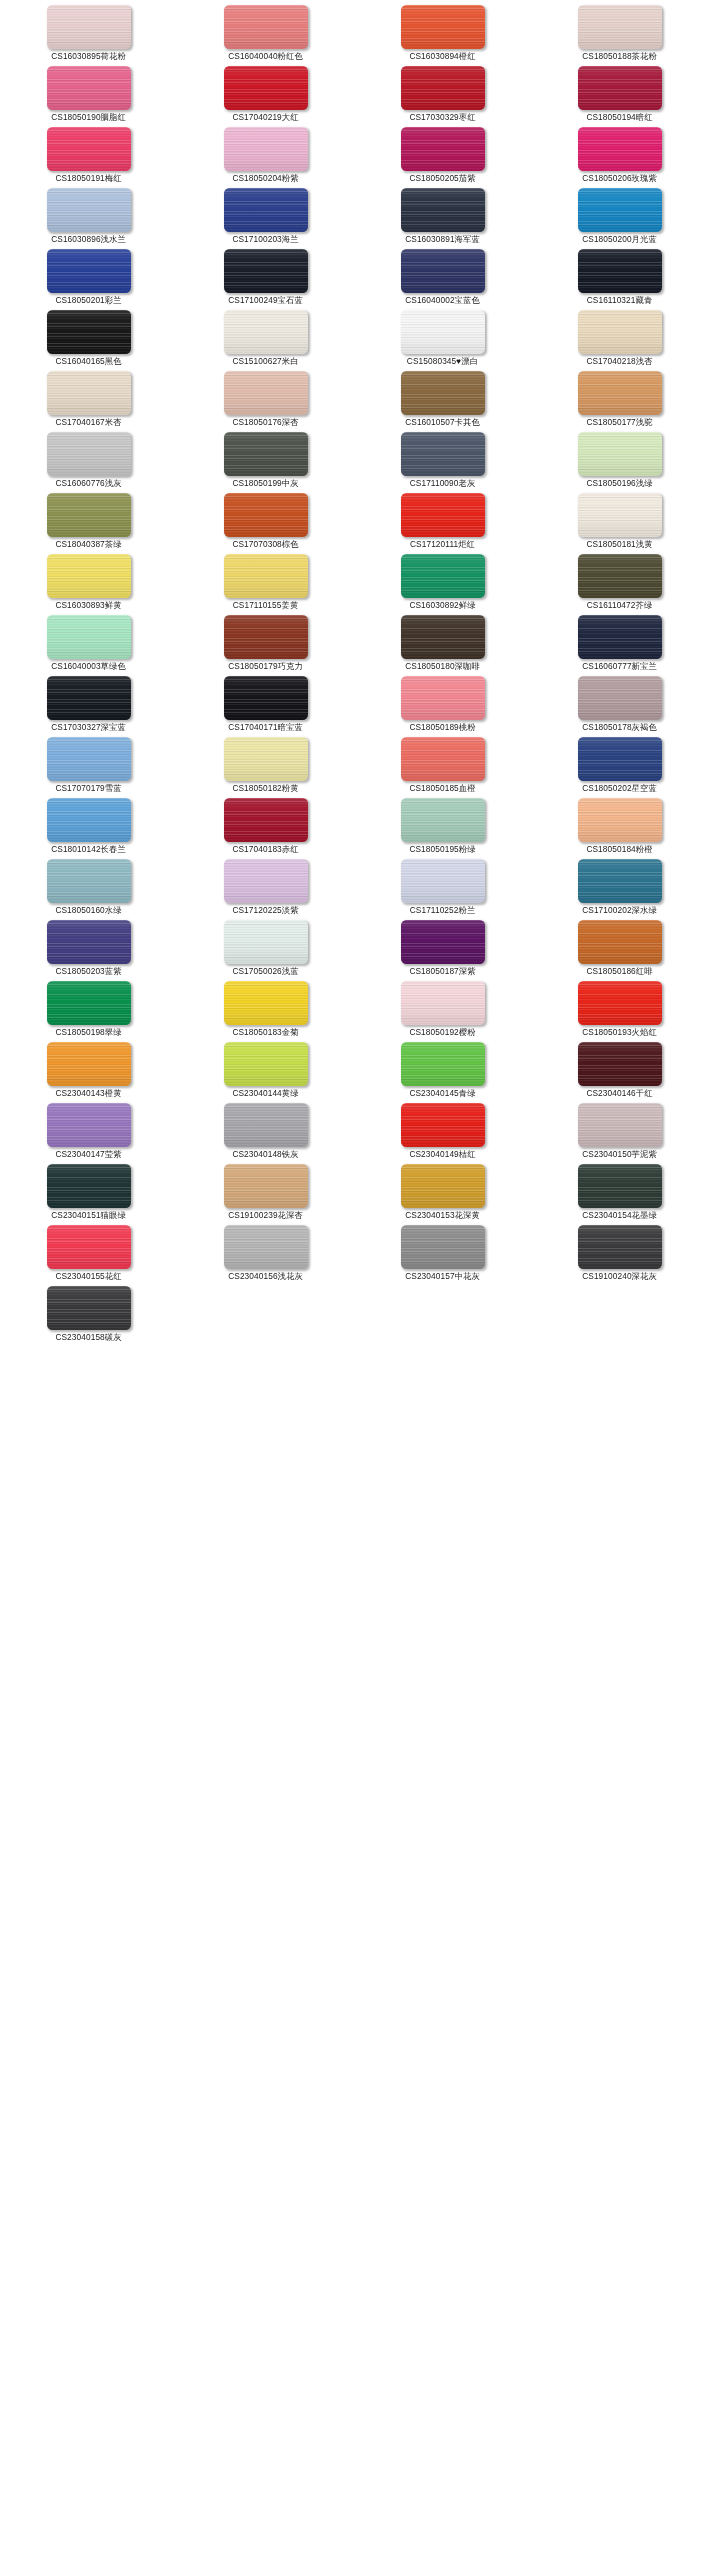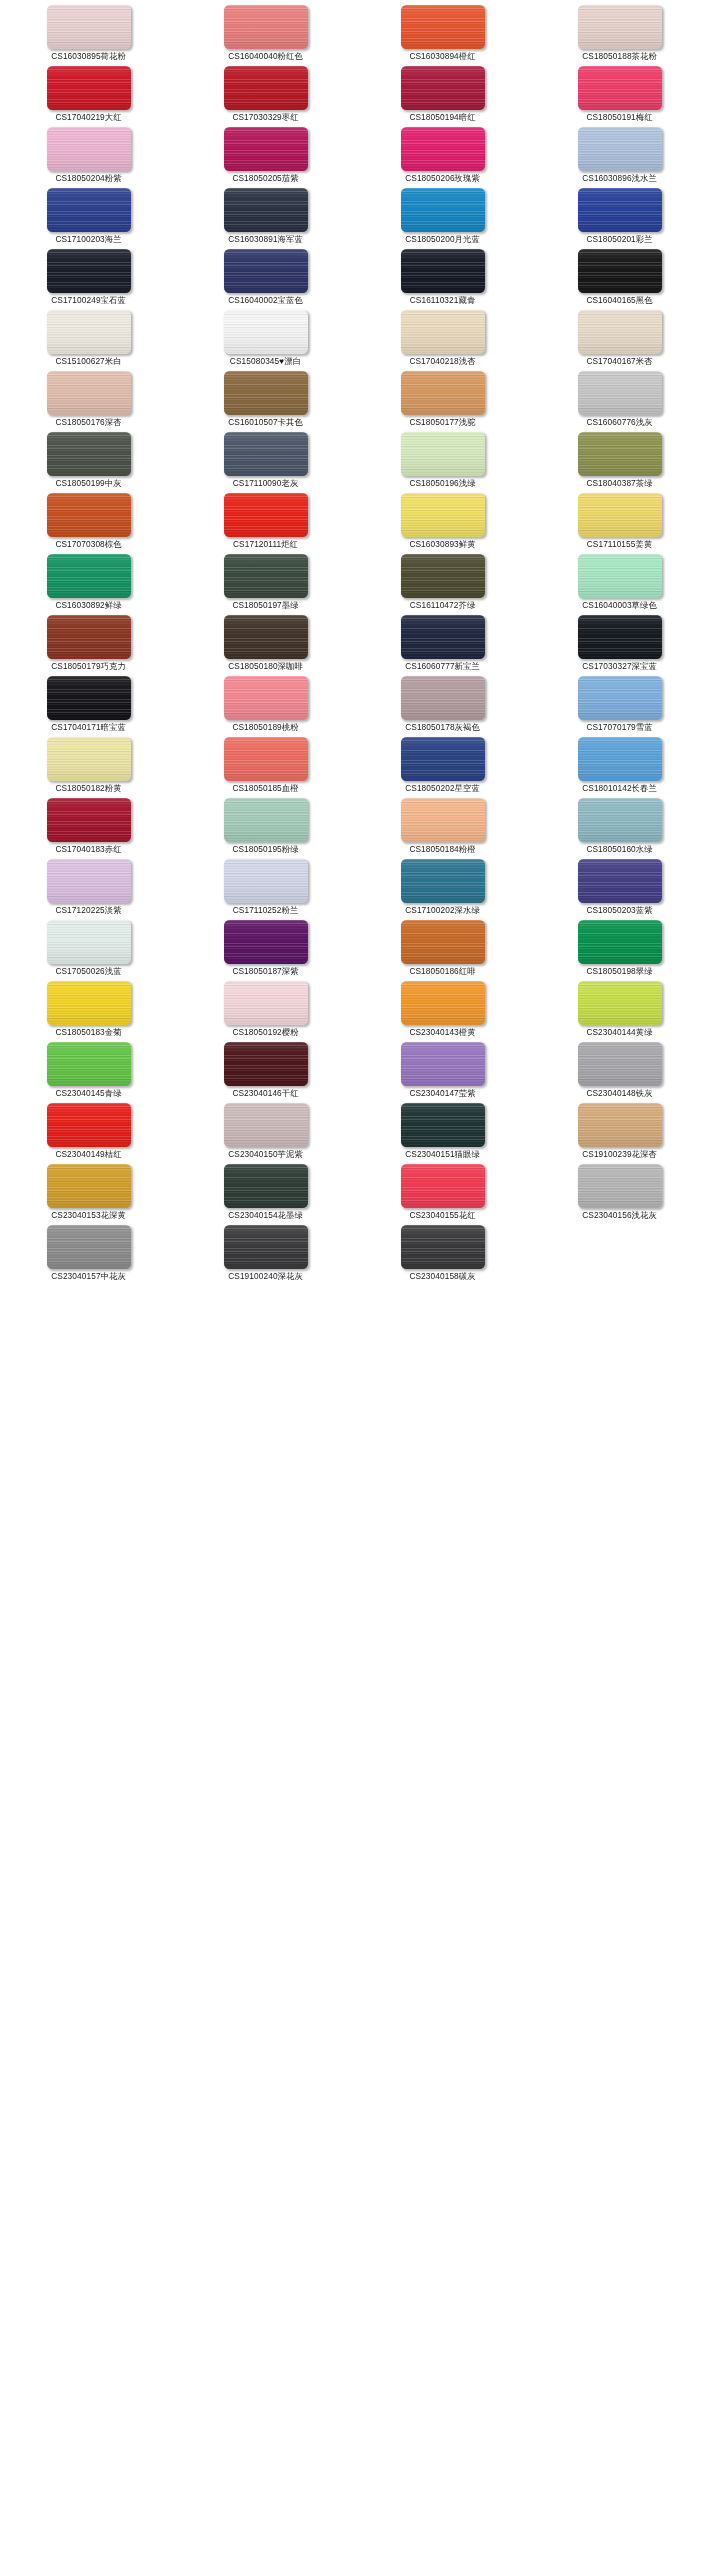--- a/index.html
+++ b/index.html
@@ -93,20 +93,24 @@
     </div>
     <div class="swatch-cell">
       <div class="chip" title="CS16030894橙红" style="background: rgb(232, 85, 48);"></div>
       <div class="chip-label">CS16030894橙红</div>
     </div>
     <div class="swatch-cell">
       <div class="chip" title="CS18050188茶花粉" style="background: rgb(232, 211, 205);"></div>
       <div class="chip-label">CS18050188茶花粉</div>
     </div>
     <div class="swatch-cell">
+      <div class="chip" title="CS18050190胭脂红" style="background: rgb(232, 99, 142);"></div>
+      <div class="chip-label">CS18050190胭脂红</div>
+    </div>
+    <div class="swatch-cell">
       <div class="chip" title="CS17040219大红" style="background: rgb(207, 22, 37);"></div>
       <div class="chip-label">CS17040219大红</div>
     </div>
     <div class="swatch-cell">
       <div class="chip" title="CS17030329枣红" style="background: rgb(187, 23, 37);"></div>
       <div class="chip-label">CS17030329枣红</div>
     </div>
     <div class="swatch-cell">
       <div class="chip" title="CS18050194暗红" style="background: rgb(168, 25, 60);"></div>
       <div class="chip-label">CS18050194暗红</div>
@@ -213,36 +217,36 @@
     </div>
     <div class="swatch-cell">
       <div class="chip" title="CS17070308棕色" style="background: rgb(200, 80, 31);"></div>
       <div class="chip-label">CS17070308棕色</div>
     </div>
     <div class="swatch-cell">
       <div class="chip" title="CS17120111炬红" style="background: rgb(234, 35, 24);"></div>
       <div class="chip-label">CS17120111炬红</div>
     </div>
     <div class="swatch-cell">
+      <div class="chip" title="CS18050181浅黄" style="background: rgb(242, 236, 224);"></div>
+      <div class="chip-label">CS18050181浅黄</div>
+    </div>
+    <div class="swatch-cell">
       <div class="chip" title="CS16030893鲜黄" style="background: rgb(242, 225, 99);"></div>
       <div class="chip-label">CS16030893鲜黄</div>
     </div>
     <div class="swatch-cell">
       <div class="chip" title="CS17110155姜黄" style="background: rgb(240, 217, 106);"></div>
       <div class="chip-label">CS17110155姜黄</div>
     </div>
     <div class="swatch-cell">
       <div class="chip" title="CS16030892鲜绿" style="background: rgb(20, 148, 99);"></div>
       <div class="chip-label">CS16030892鲜绿</div>
     </div>
     <div class="swatch-cell">
-      <div class="chip" title="CS18050197墨绿" style="background: rgb(58, 74, 62);"></div>
-      <div class="chip-label">CS18050197墨绿</div>
-    </div>
-    <div class="swatch-cell">
       <div class="chip" title="CS16110472芥绿" style="background: rgb(78, 75, 50);"></div>
       <div class="chip-label">CS16110472芥绿</div>
     </div>
     <div class="swatch-cell">
       <div class="chip" title="CS16040003草绿色" style="background: rgb(167, 232, 196);"></div>
       <div class="chip-label">CS16040003草绿色</div>
     </div>
     <div class="swatch-cell">
       <div class="chip" title="CS18050179巧克力" style="background: rgb(139, 54, 34);"></div>
       <div class="chip-label">CS18050179巧克力</div>
@@ -339,20 +343,24 @@
       <div class="chip" title="CS18050198翠绿" style="background: rgb(7, 146, 77);"></div>
       <div class="chip-label">CS18050198翠绿</div>
     </div>
     <div class="swatch-cell">
       <div class="chip" title="CS18050183金菊" style="background: rgb(245, 213, 39);"></div>
       <div class="chip-label">CS18050183金菊</div>
     </div>
     <div class="swatch-cell">
       <div class="chip" title="CS18050192樱粉" style="background: rgb(246, 216, 220);"></div>
       <div class="chip-label">CS18050192樱粉</div>
+    </div>
+    <div class="swatch-cell">
+      <div class="chip" title="CS18050193火焰红" style="background: rgb(236, 36, 24);"></div>
+      <div class="chip-label">CS18050193火焰红</div>
     </div>
     <div class="swatch-cell">
       <div class="chip" title="CS23040143橙黄" style="background: rgb(242, 153, 44);"></div>
       <div class="chip-label">CS23040143橙黄</div>
     </div>
     <div class="swatch-cell">
       <div class="chip" title="CS23040144黄绿" style="background: rgb(200, 224, 74);"></div>
       <div class="chip-label">CS23040144黄绿</div>
     </div>
     <div class="swatch-cell">

